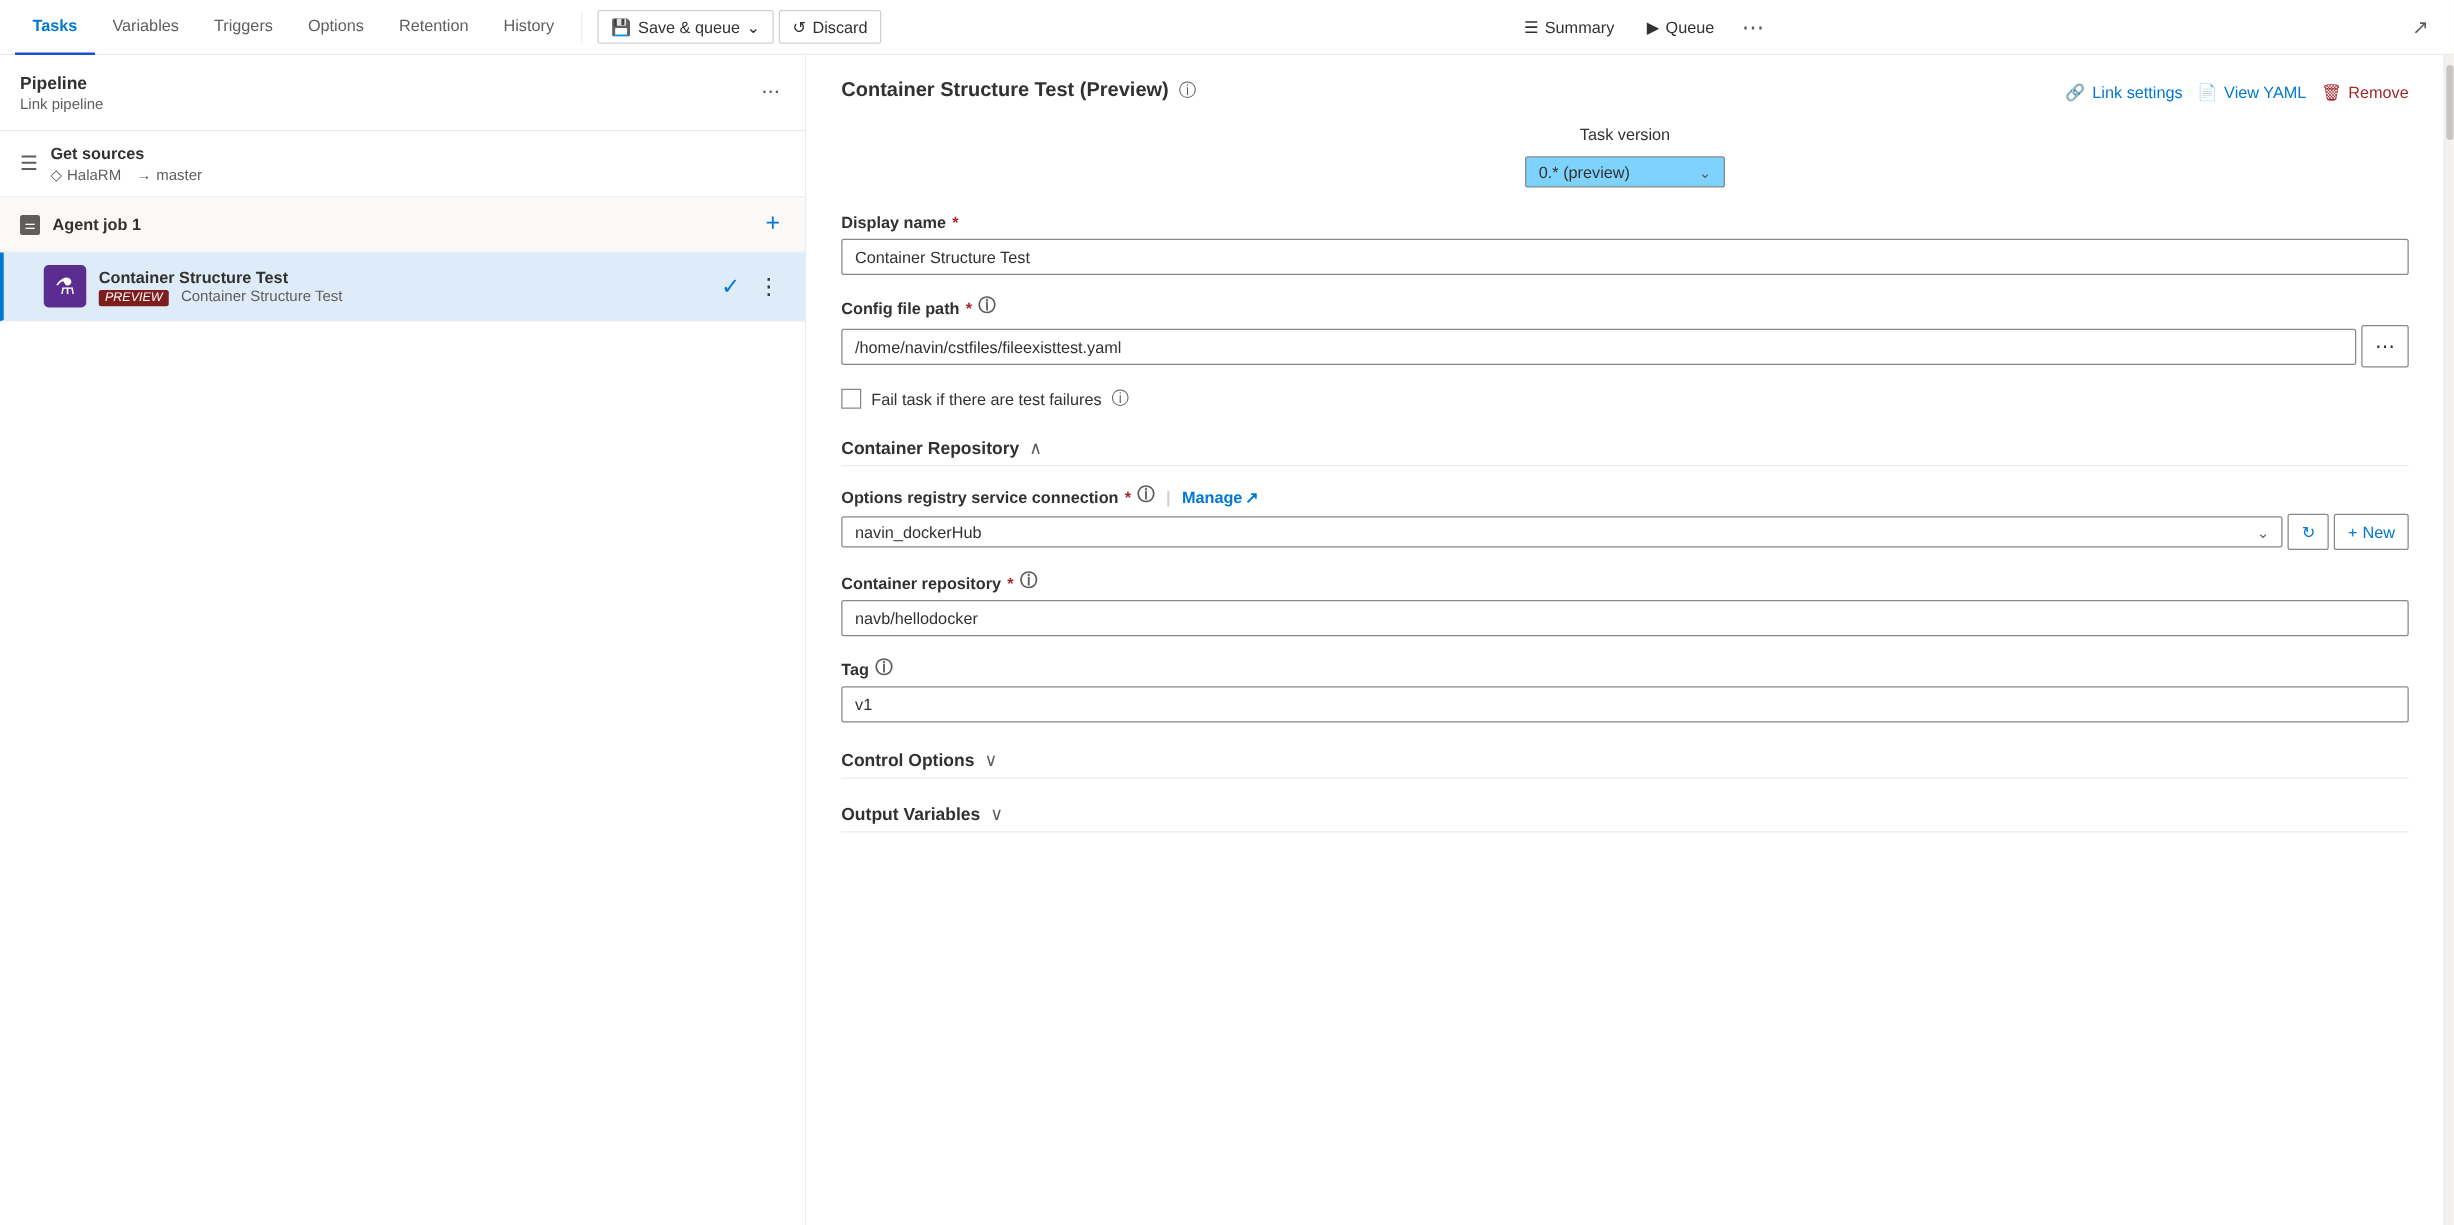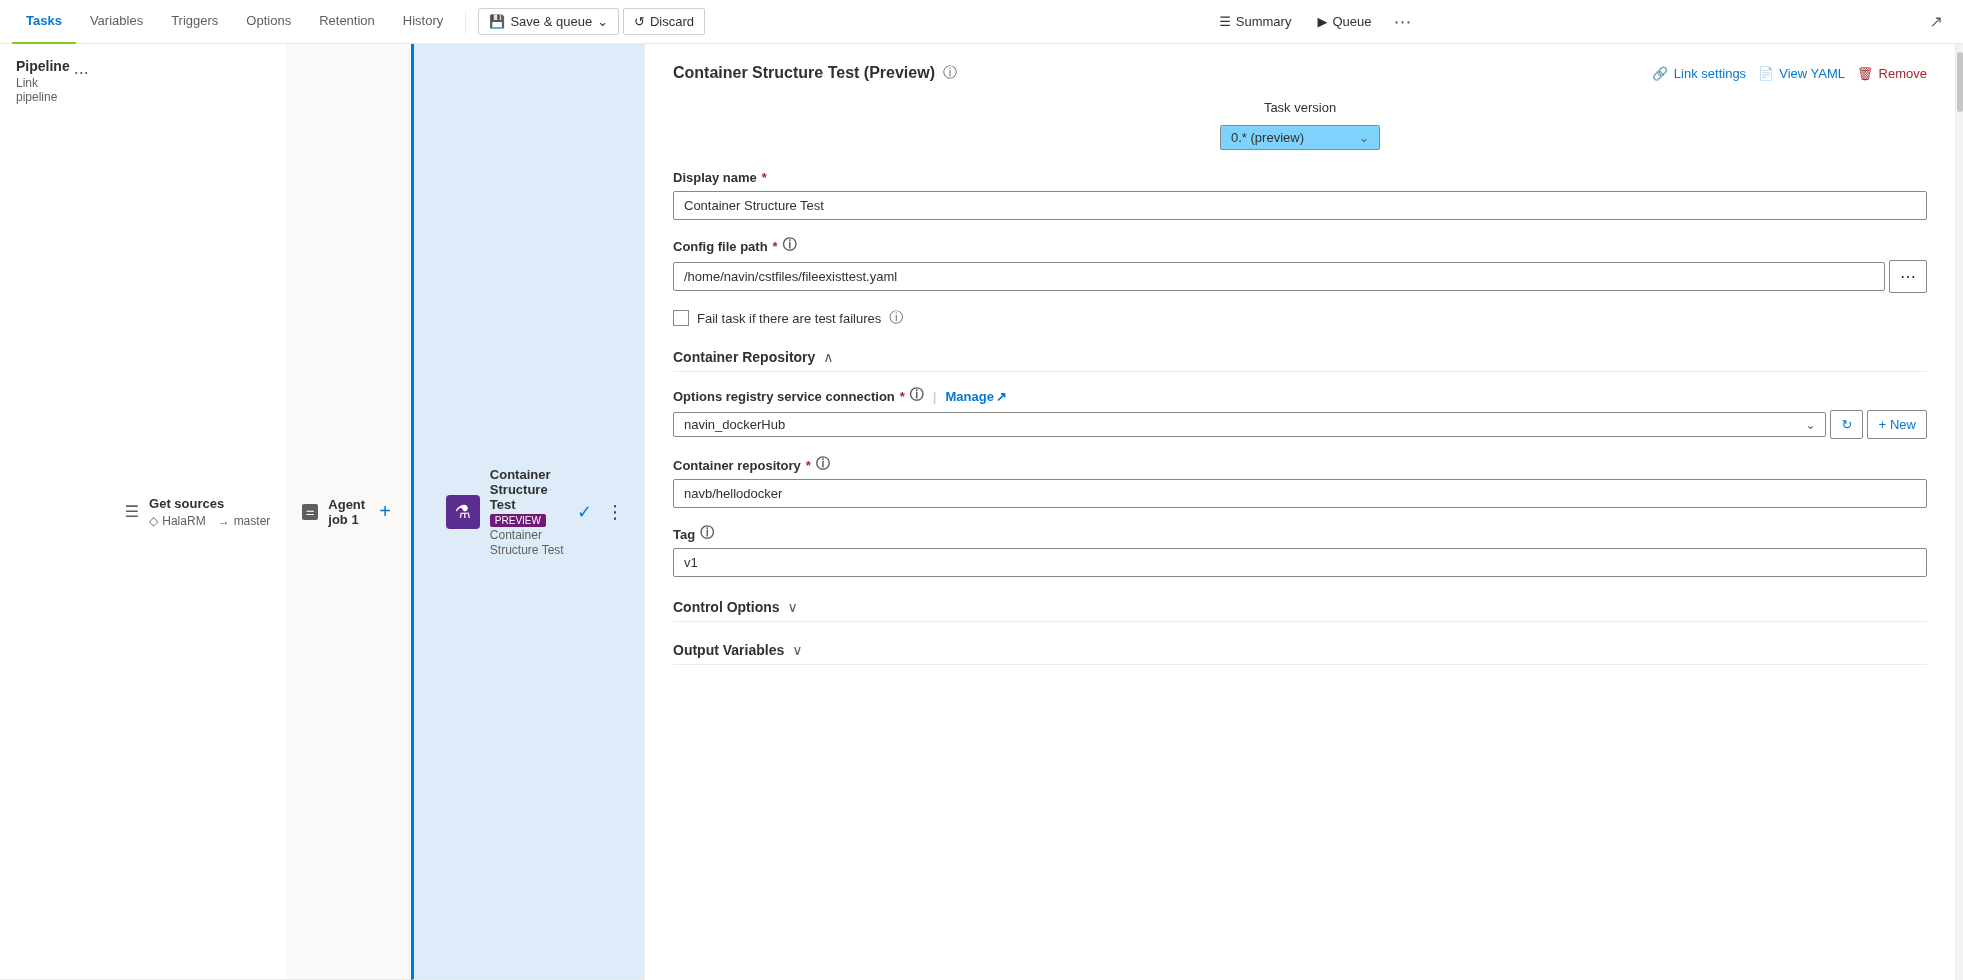--- a/index.html
+++ b/index.html
@@ -9,21 +9,21 @@
     .top-nav {
       display: flex; align-items: center; background: #fff; border-bottom: 1px solid #edebe9;
       height: 44px; padding: 0 12px; gap: 0;
     }
     .top-nav-tab {
       padding: 0 14px; height: 44px; display: flex; align-items: center;
       font-size: 13px; cursor: pointer; border-bottom: 2px solid transparent;
       color: #605e5c;
     }
     .top-nav-tab.active {
-      border-bottom: 2px solid #84cc16; color: #0078d4; font-weight: 600;
+      border-bottom: 2px solid #1d4ed8; color: #0078d4; font-weight: 600;
     }
     .top-nav-separator { width: 1px; background: #edebe9; height: 24px; margin: 0 8px; }
     .top-nav-actions { display: flex; align-items: center; gap: 4px; margin-left: 4px; }
     .nav-btn {
       display: flex; align-items: center; gap: 5px; padding: 5px 10px;
       border: 1px solid #d2d0ce; background: #fff; cursor: pointer; border-radius: 2px;
       font-size: 13px; color: #323130;
     }
     .nav-ellipsis { padding: 5px 8px; cursor: pointer; border-radius: 2px; font-size: 18px; color: #605e5c; }
     .nav-summary-queue { display: flex; align-items: center; gap: 2px; margin-left: auto; }
@@ -32,21 +32,21 @@
       background: #fff; border: none; cursor: pointer; font-size: 13px; color: #323130;
     }
     .expand-icon { margin-left: auto; cursor: pointer; font-size: 16px; color: #605e5c; padding: 8px; }
 
     
     .main-layout { display: flex; flex: 1; overflow: hidden; }
 
     
     .left-panel {
       width: 645px; min-width: 645px; background: #fff; border-right: 1px solid #edebe9;
-      display: flex; flex-direction: row; overflow-y: auto;
+      display: flex; flex-direction: column; overflow-y: auto;
     }
 
     
     .pipeline-header {
       padding: 14px 16px; display: flex; align-items: flex-start;
       justify-content: space-between; border-bottom: 1px solid #edebe9;
     }
     .pipeline-title { font-size: 14px; font-weight: 600; color: #323130; }
     .pipeline-subtitle { font-size: 12px; color: #605e5c; margin-top: 2px; }
     .pipeline-more { cursor: pointer; font-size: 18px; color: #605e5c; padding: 0 4px; }
@@ -78,22 +78,22 @@
       background: #deecf9; border-left: 3px solid #0078d4;
     }
     .task-icon-wrap {
       width: 34px; height: 34px; background: #5c2d91; border-radius: 4px;
       display: flex; align-items: center; justify-content: center; flex-shrink: 0;
     }
     .task-icon-inner { color: #fff; font-size: 18px; }
     .task-info { flex: 1; min-width: 0; }
     .task-name { font-size: 13px; font-weight: 600; color: #323130; }
     .task-preview-badge {
-      display: inline-block; background: #701a75; color: #fff;
-      font-size: 10px; padding: 1px 5px; border-radius: 2px; margin-right: 6px;
+      display: inline-block; background: #7f1d1d; color: #fff;
+      font-size: 10px; padding: 1px 5px; border-radius: 2px; margin-right: 6px; font-style: italic;
     }
     .task-subtitle { font-size: 12px; color: #605e5c; margin-top: 2px; }
     .task-check { color: #0078d4; font-size: 18px; }
     .task-more { cursor: pointer; font-size: 18px; color: #323130; padding: 0 4px; }
 
     
     .right-panel {
       flex: 1; background: #fff; overflow-y: auto; padding: 20px 28px;
     }
 

